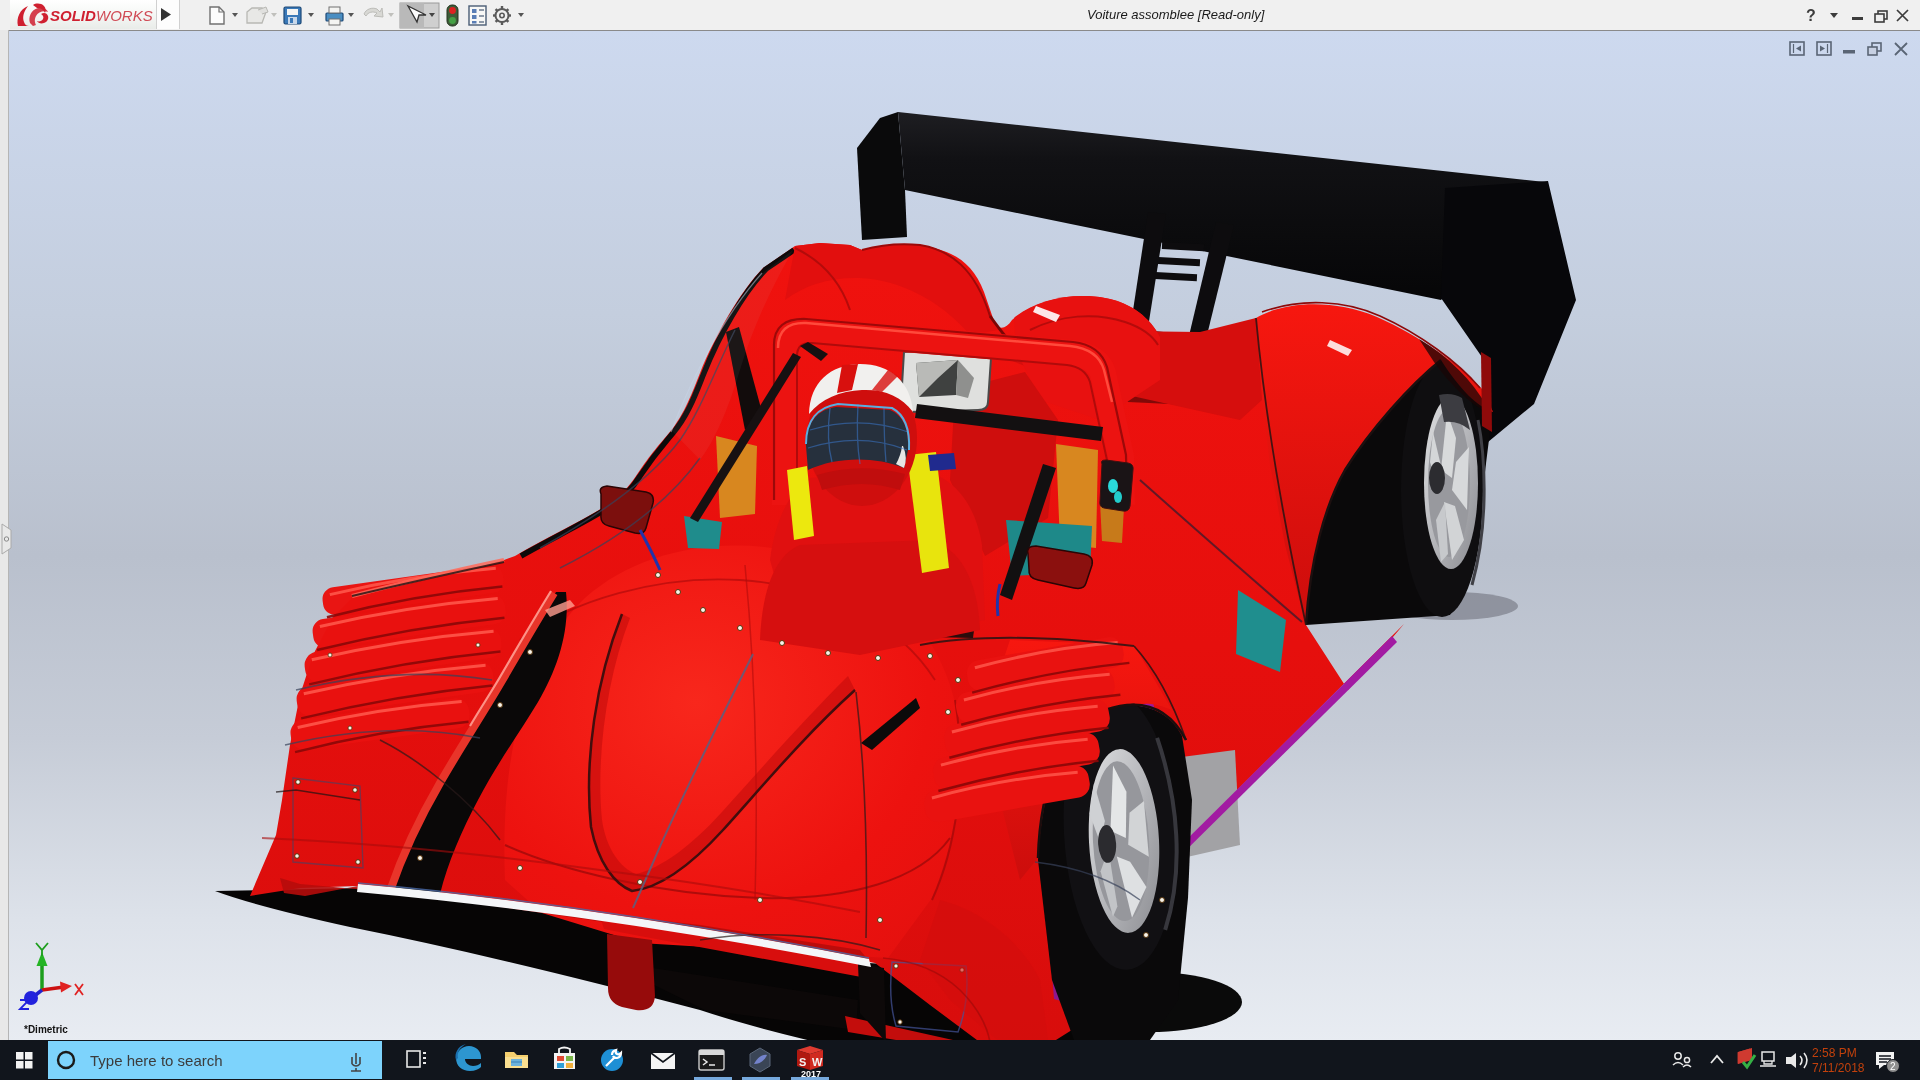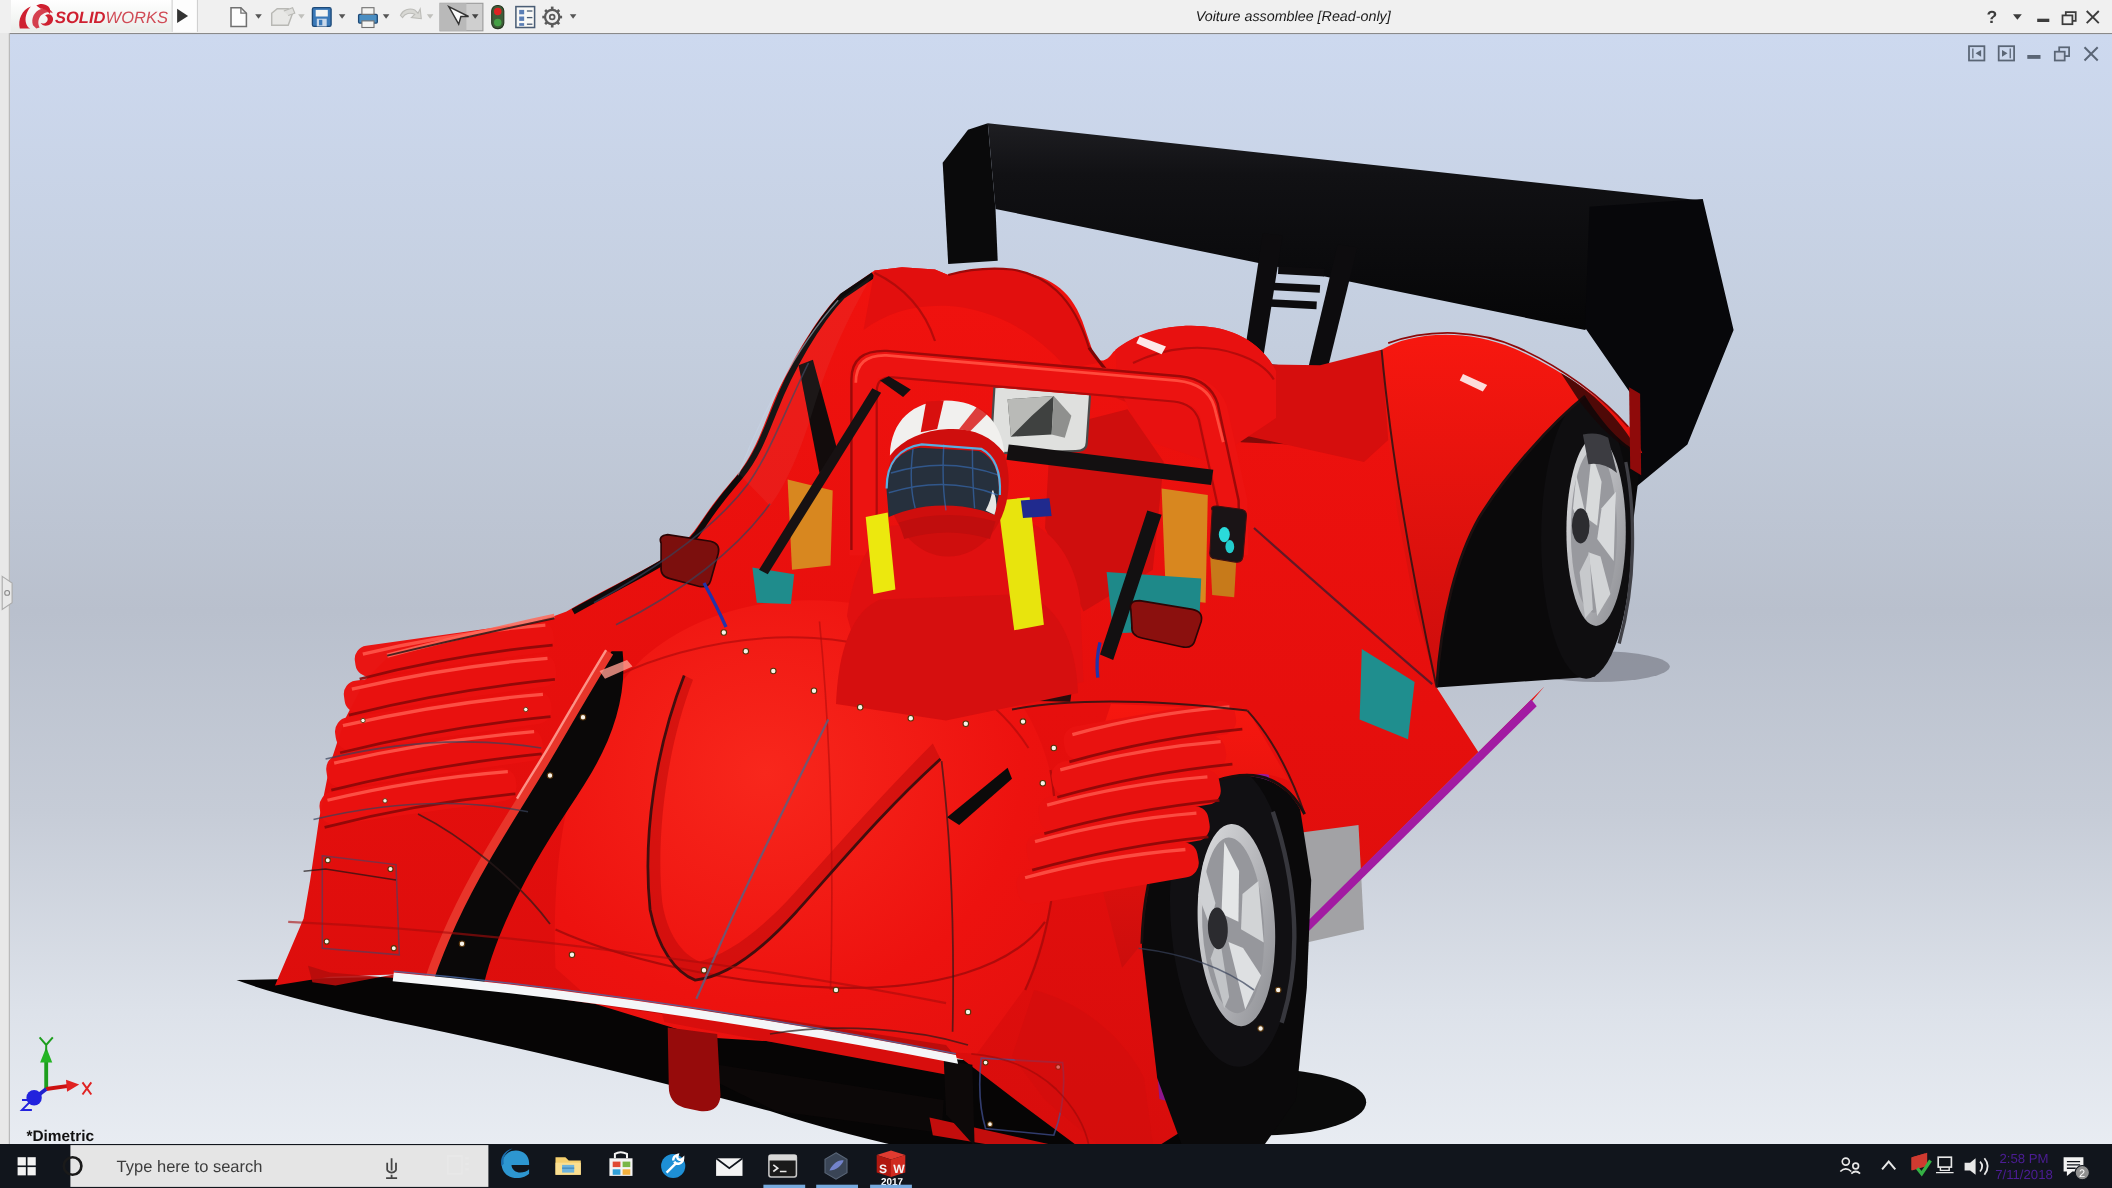--- a/index.html
+++ b/index.html
@@ -9,26 +9,26 @@
   #titlebar{position:absolute;left:0;top:0;width:1920px;height:30px;background:#f0f0f0;}
   #logobox{position:absolute;left:10px;top:0;width:146px;height:29px;
     background:linear-gradient(180deg,#ffffff 0%,#f4f6f4 55%,#e9ece9 100%);}
   #playbtn{position:absolute;left:156px;top:0;width:22px;height:29px;background:#fdfdfd;border-left:1px solid #d0d0d0;border-right:1px solid #d0d0d0;}
   #title-text{position:absolute;left:1087px;top:7px;width:260px;font-size:13px;color:#1a1a1a;font-style:italic;}
   
   #leftstrip{position:absolute;left:0;top:30px;width:8px;height:1010px;background:#e8e8e8;border-right:1px solid #b5b5b5;}
   #viewport{position:absolute;left:0px;top:30px;width:1920px;height:1010px;
     background:linear-gradient(180deg,#cdd9ef 0%,#c4cede 28%,#b9c0cd 52%,#c6ccd7 70%,#dde2ea 88%,#e8ecf2 100%);
     border-top:1px solid #8a8a8a;}
-  #dimetric{position:absolute;left:24px;top:1024px;font-size:14px;font-weight:bold;color:#111;}
+  #dimetric{position:absolute;left:24px;top:1024px;font-size:10px;font-weight:bold;color:#111;}
   
   #taskbar{position:absolute;left:0;top:1040px;width:1920px;height:40px;background:#11151c;}
-  #searchbox{position:absolute;left:48px;top:1041px;width:380px;height:38px;background:#e5e5e5;display:flex;align-items:center;margin-left:16px;}
+  #searchbox{position:absolute;left:48px;top:1041px;width:334px;height:38px;background:#7dd3fc;display:flex;align-items:center;}
   #searchbox span{color:#3c3c3c;font-size:15px;margin-left:42px;}
-  .tbtime{position:absolute;top:1046px;left:1812px;width:56px;color:#4c1d95;font-size:12px;text-align:center;line-height:15px;}
+  .tbtime{position:absolute;top:1046px;left:1812px;width:56px;color:#c2410c;font-size:12px;line-height:15px;}
 </style>
 </head>
 <body>
 <div id="viewport"></div>
 <svg class="abs" style="left:0;top:0" width="1920" height="1080" viewBox="0 0 1920 1080">
 <defs>
   <linearGradient id="bodyg" x1="0" y1="0" x2="0" y2="1">
     <stop offset="0" stop-color="#f0120e"></stop>
         <stop offset="0.5" stop-color="#e60f0d"></stop>
         <stop offset="1" stop-color="#d80d0c"></stop>

